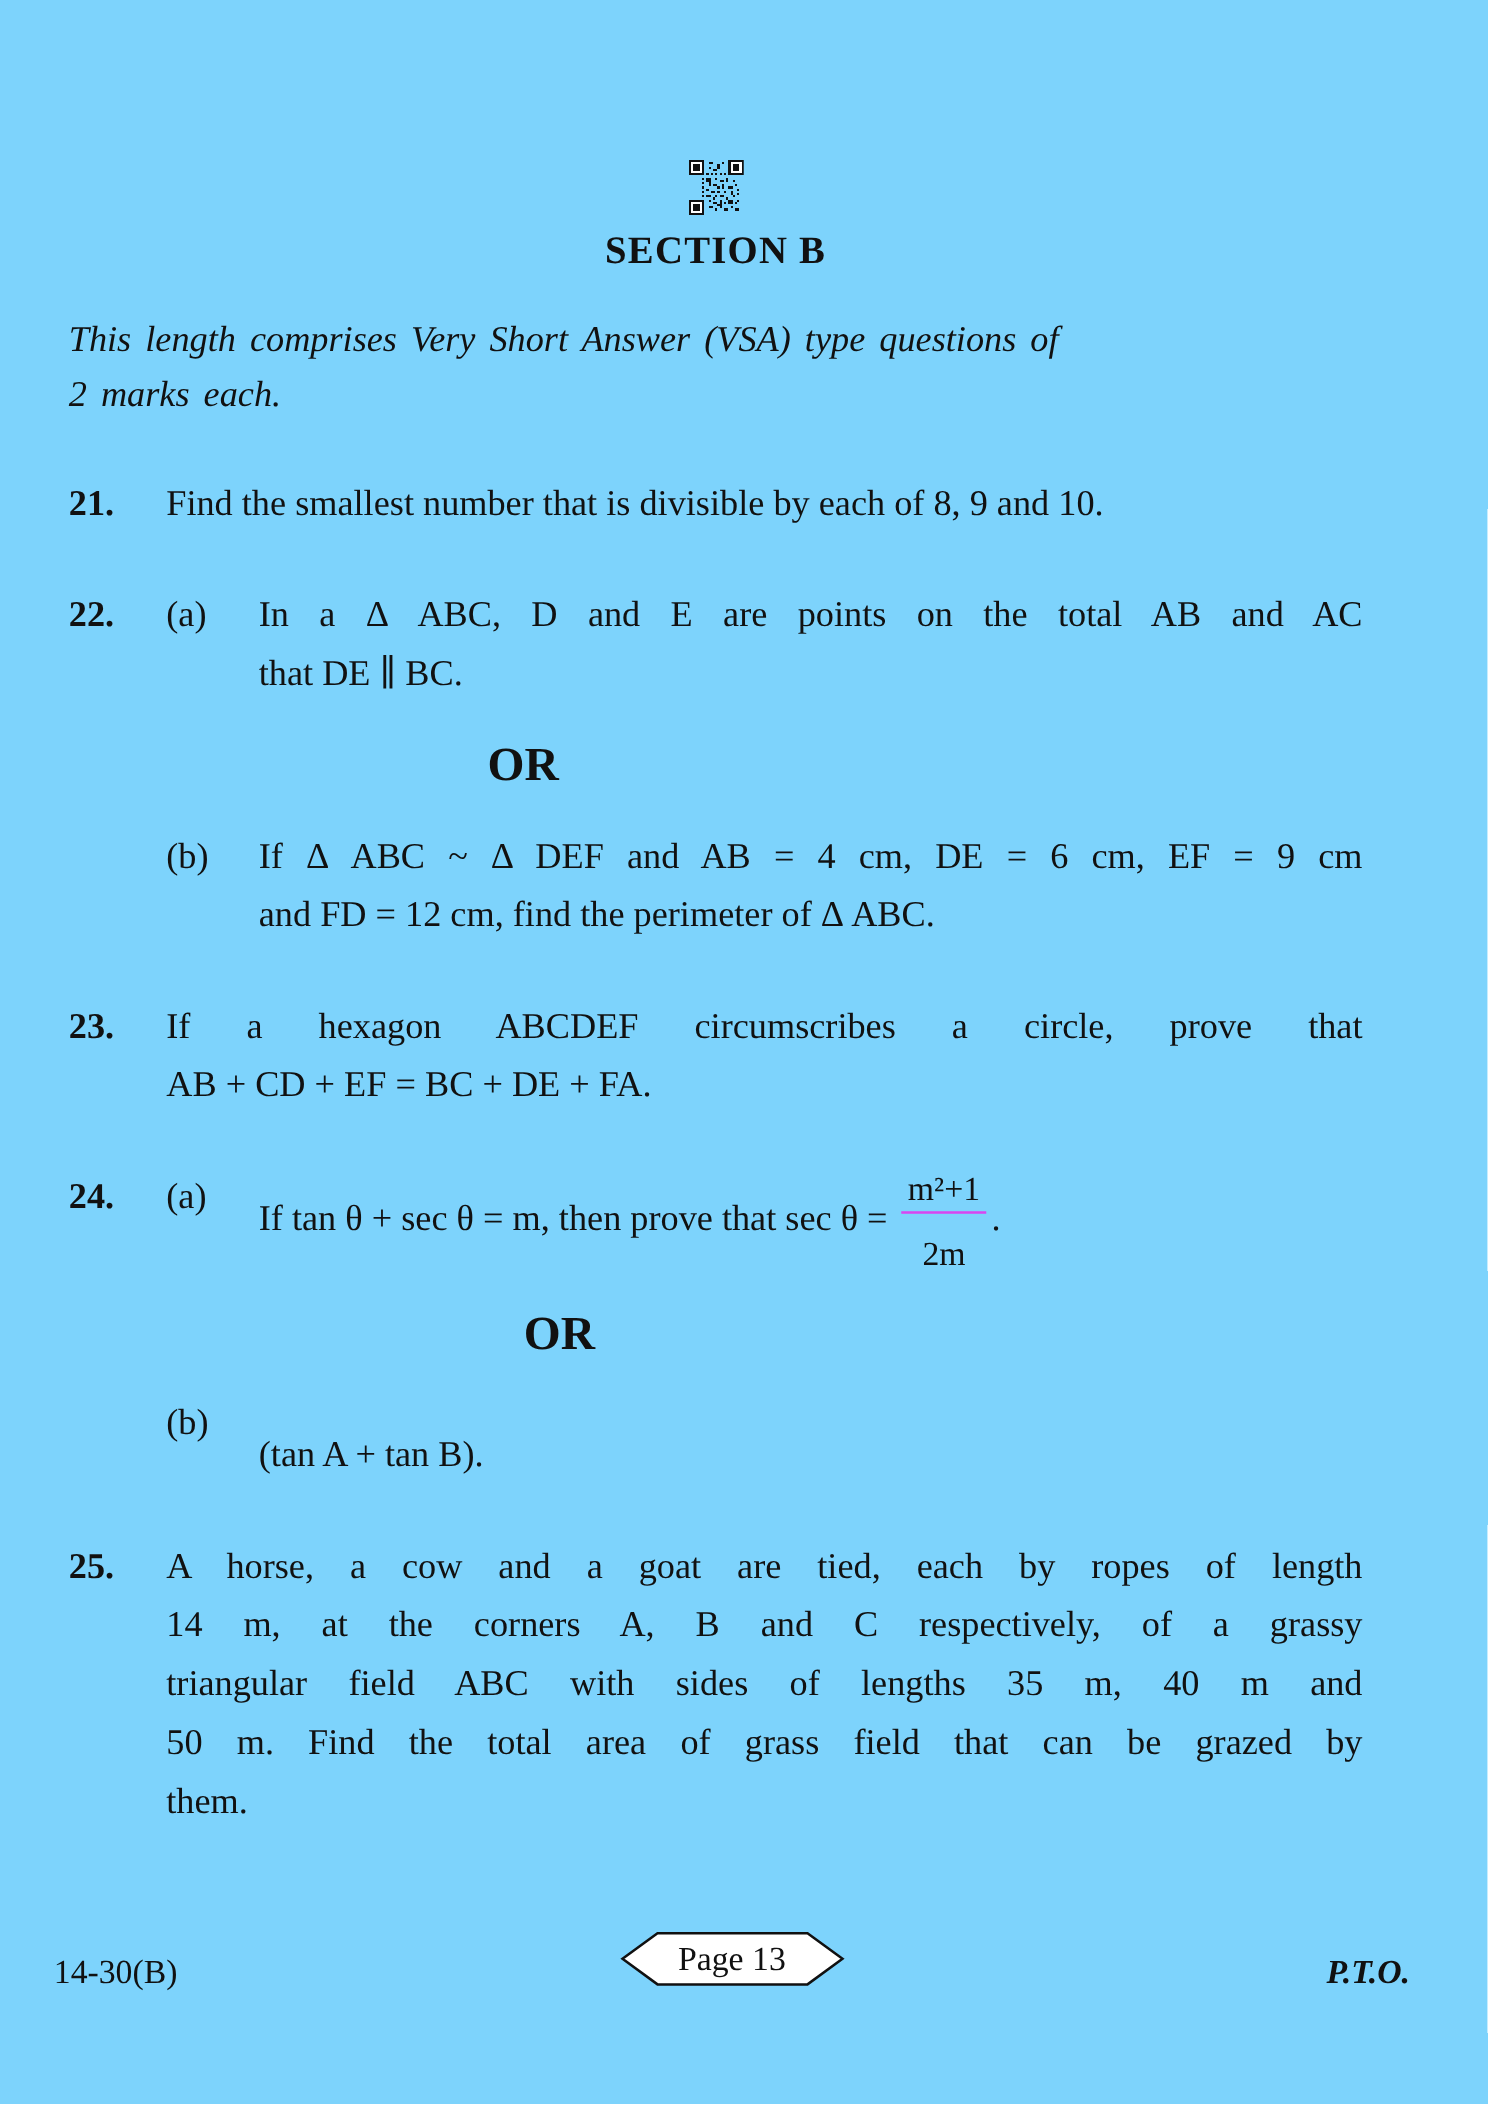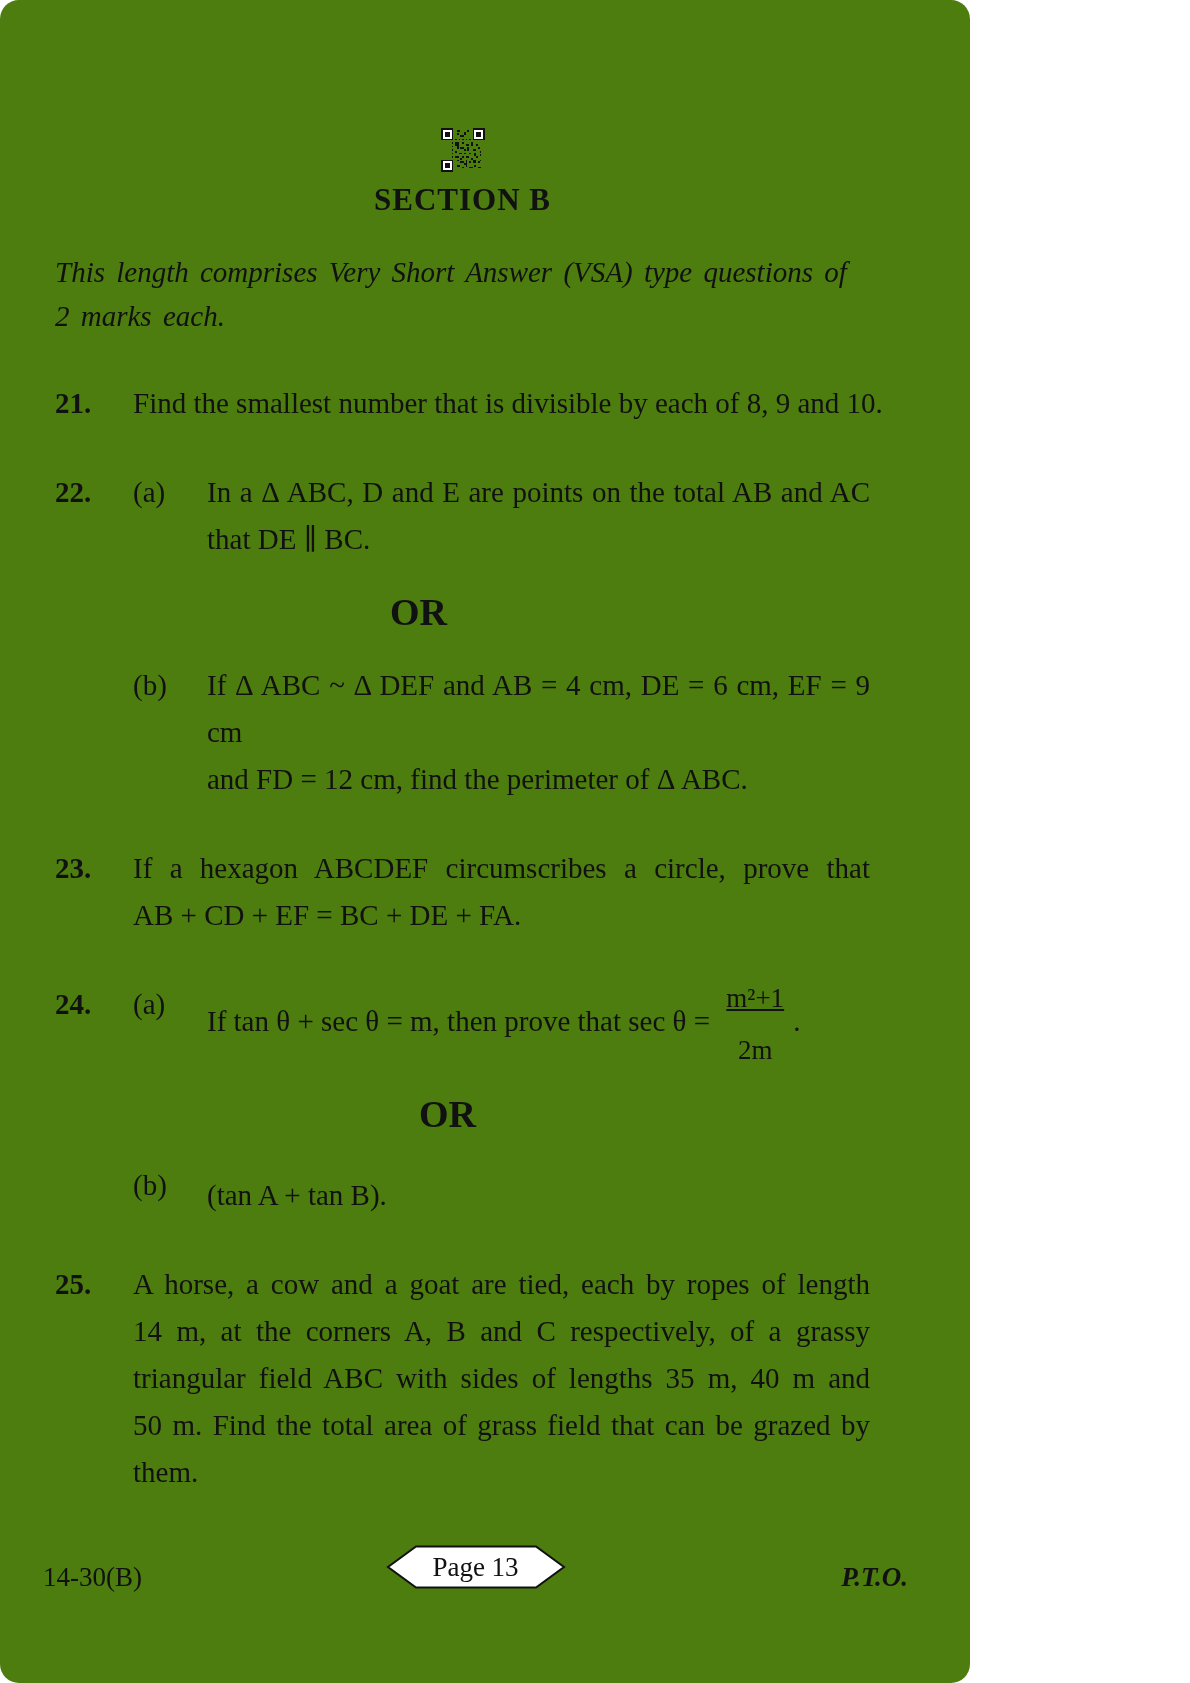--- a/index.html
+++ b/index.html
@@ -1,24 +1,23 @@
 <!DOCTYPE html>
 <html><head>
 <meta charset="utf-8">
 <style>
   html, body { margin: 0; padding: 0; background: #ffffff; }
   .page {
     position: relative;
-    width: 970px;
+    width: 1190px;
     height: 1683px;
-    background: #4d7c0f;
+    background: #7dd3fc;
     color: #111111;
     font-family: "Liberation Serif", "DejaVu Serif", serif;
     overflow: hidden;
-    border-radius: 19px;
   }
   .content { padding: 0 100px 0 55px; }
 
   .qr-wrap { width: 44px; height: 44px; margin: 128px auto 0 auto; }
   .qr-wrap svg { width: 100%; height: 100%; shape-rendering: crispEdges; }
   .qr-module { fill: #111111; }
   .qr-blank { fill: #ffffff; }
 
   .section-title {
     margin: 10px 0 0 0;
@@ -56,23 +55,23 @@
   .fline { }
   .frac {
     display: inline-block;
     vertical-align: middle;
     text-align: center;
     font-size: 27px;
     line-height: 1.12;
     padding: 0 2px;
     margin: 2px 2px;
   }
-  .fnum { display: block; border-bottom: 2px solid #4d7c0f; padding: 0 5px 3px 5px; text-decoration: underline; }
+  .fnum { display: block; border-bottom: 2px solid #d946ef; padding: 0 5px 3px 5px; }
   .fden { display: block; padding-top: 17px; }
-  .q24b-line2 { margin-top: 10px; }
+  .q24b-line2 { margin-top: 26px; }
 
   .footer {
     position: absolute;
     top: 1545px;
     left: 43px;
     right: 62px;
     height: 64px;
     font-size: 27px;
   }
   .paper-code { position: absolute; left: 0; top: 17px; }

